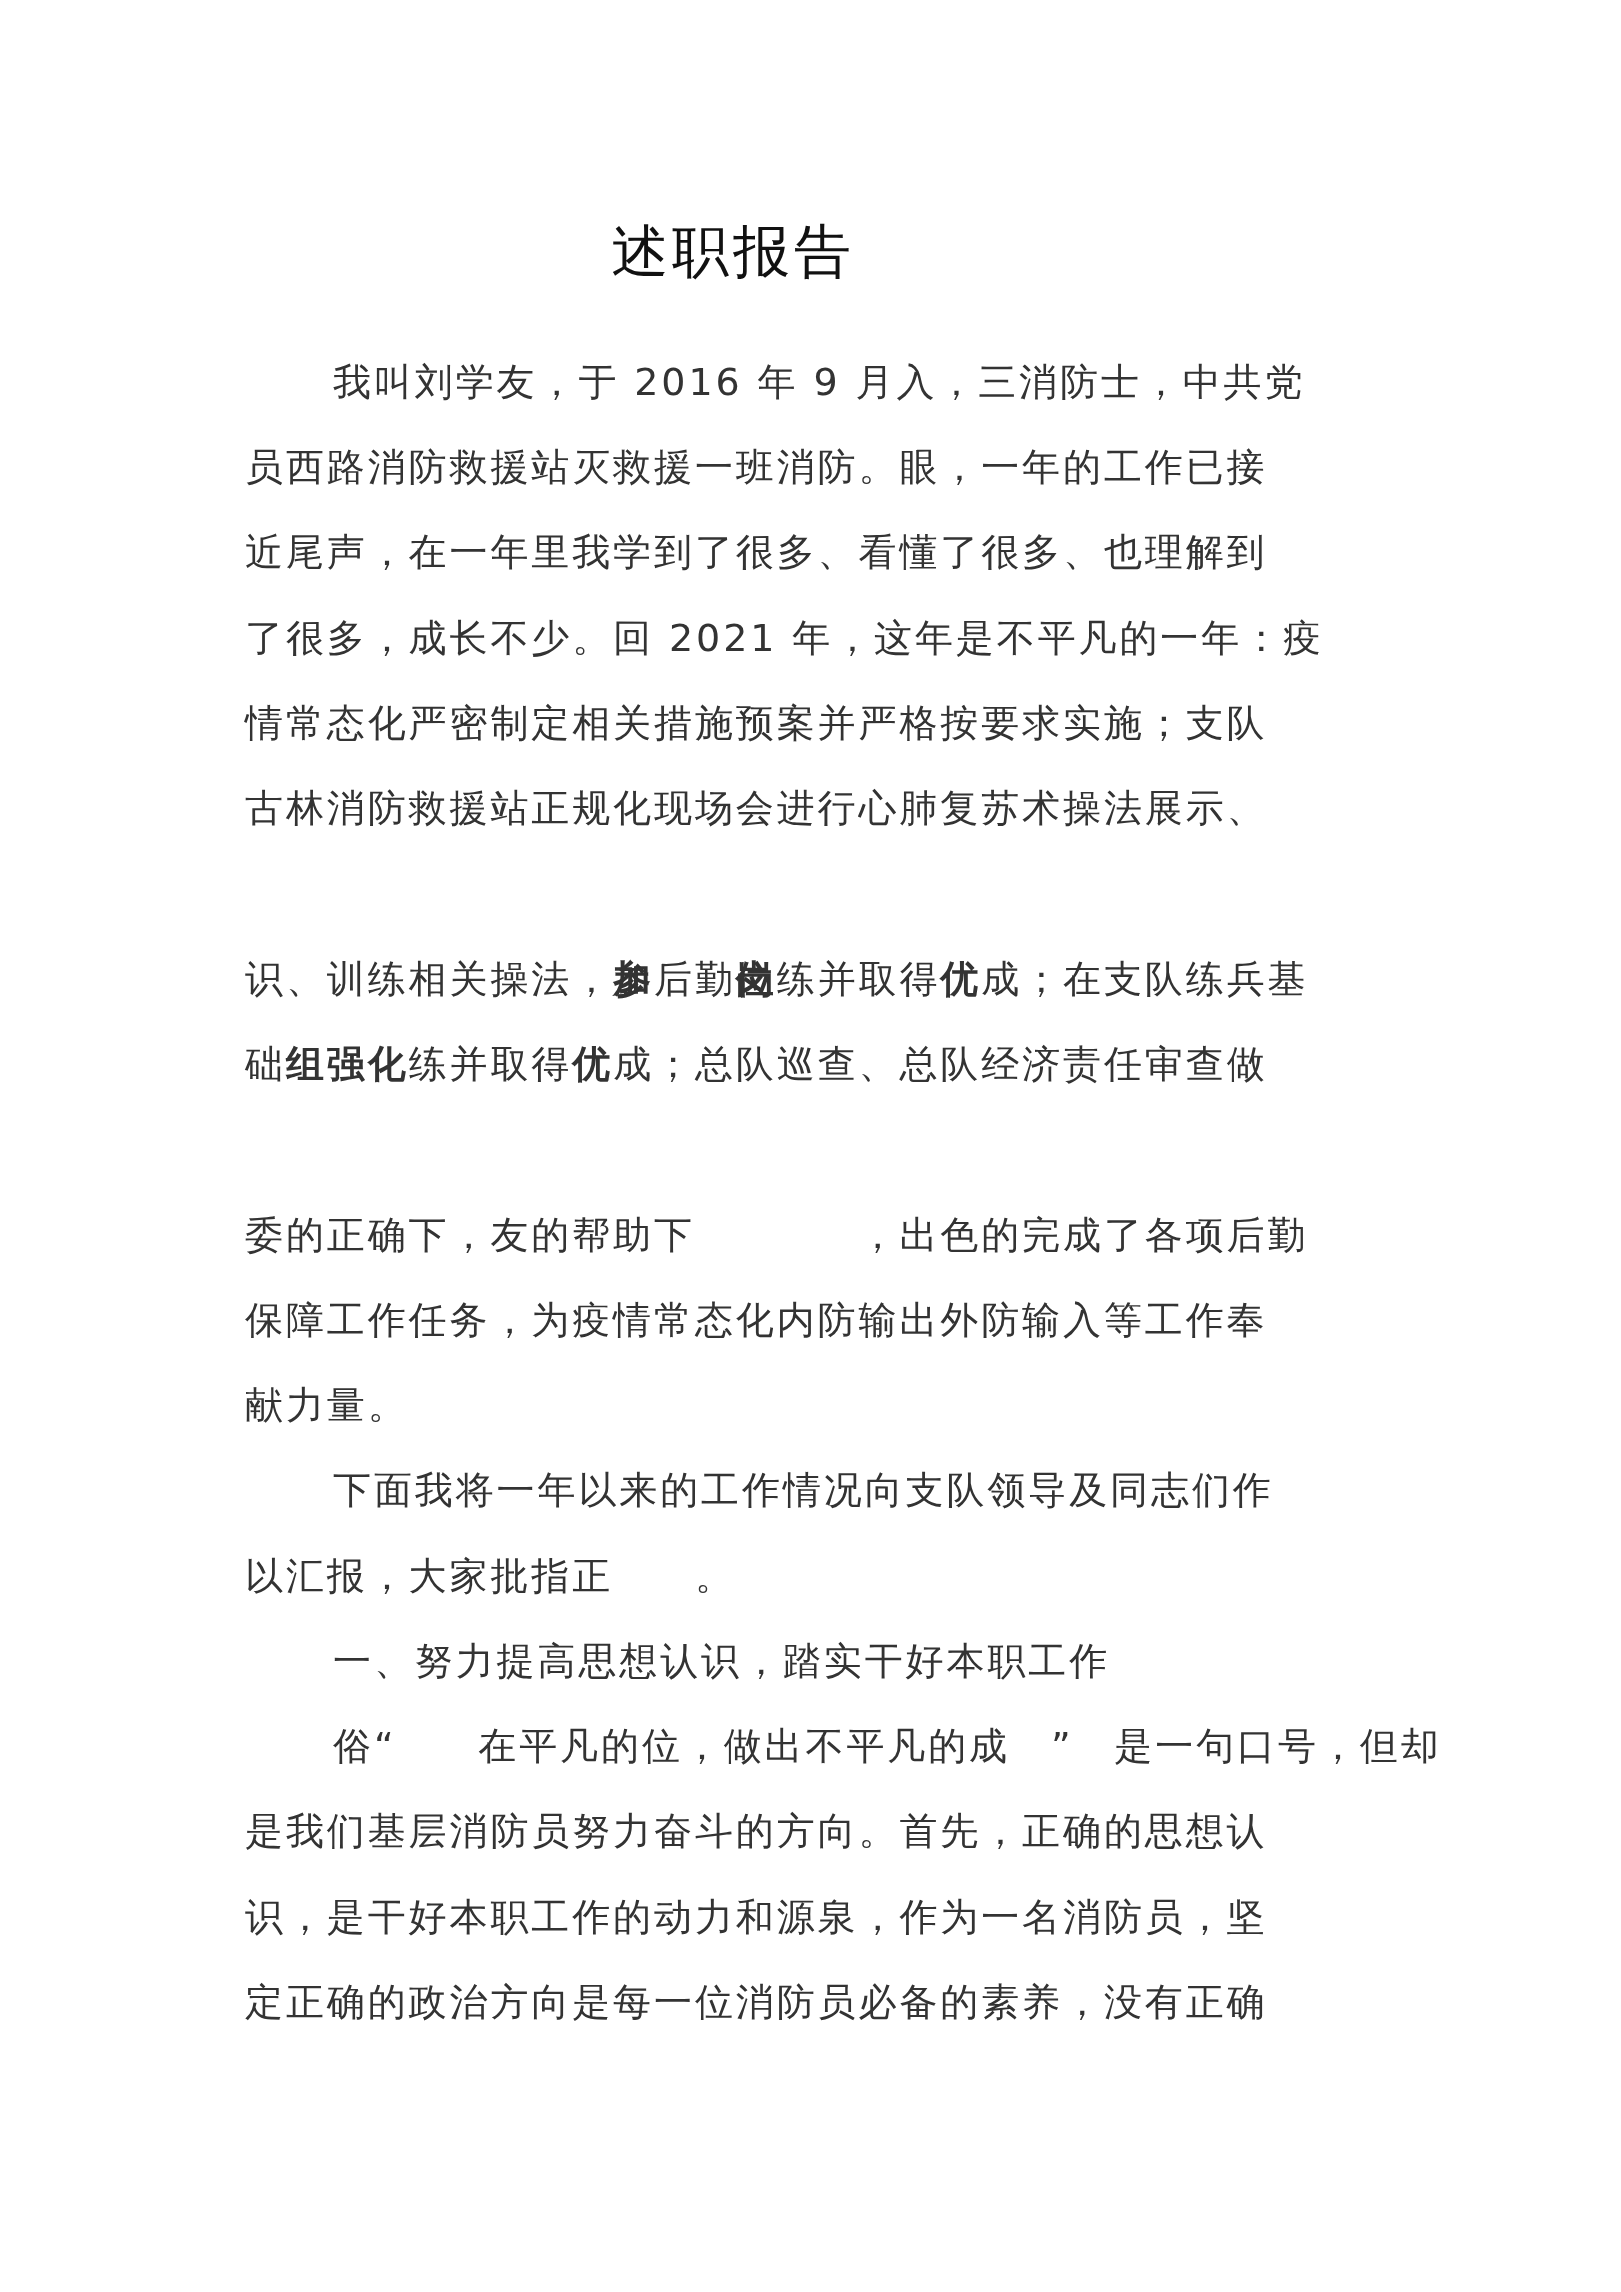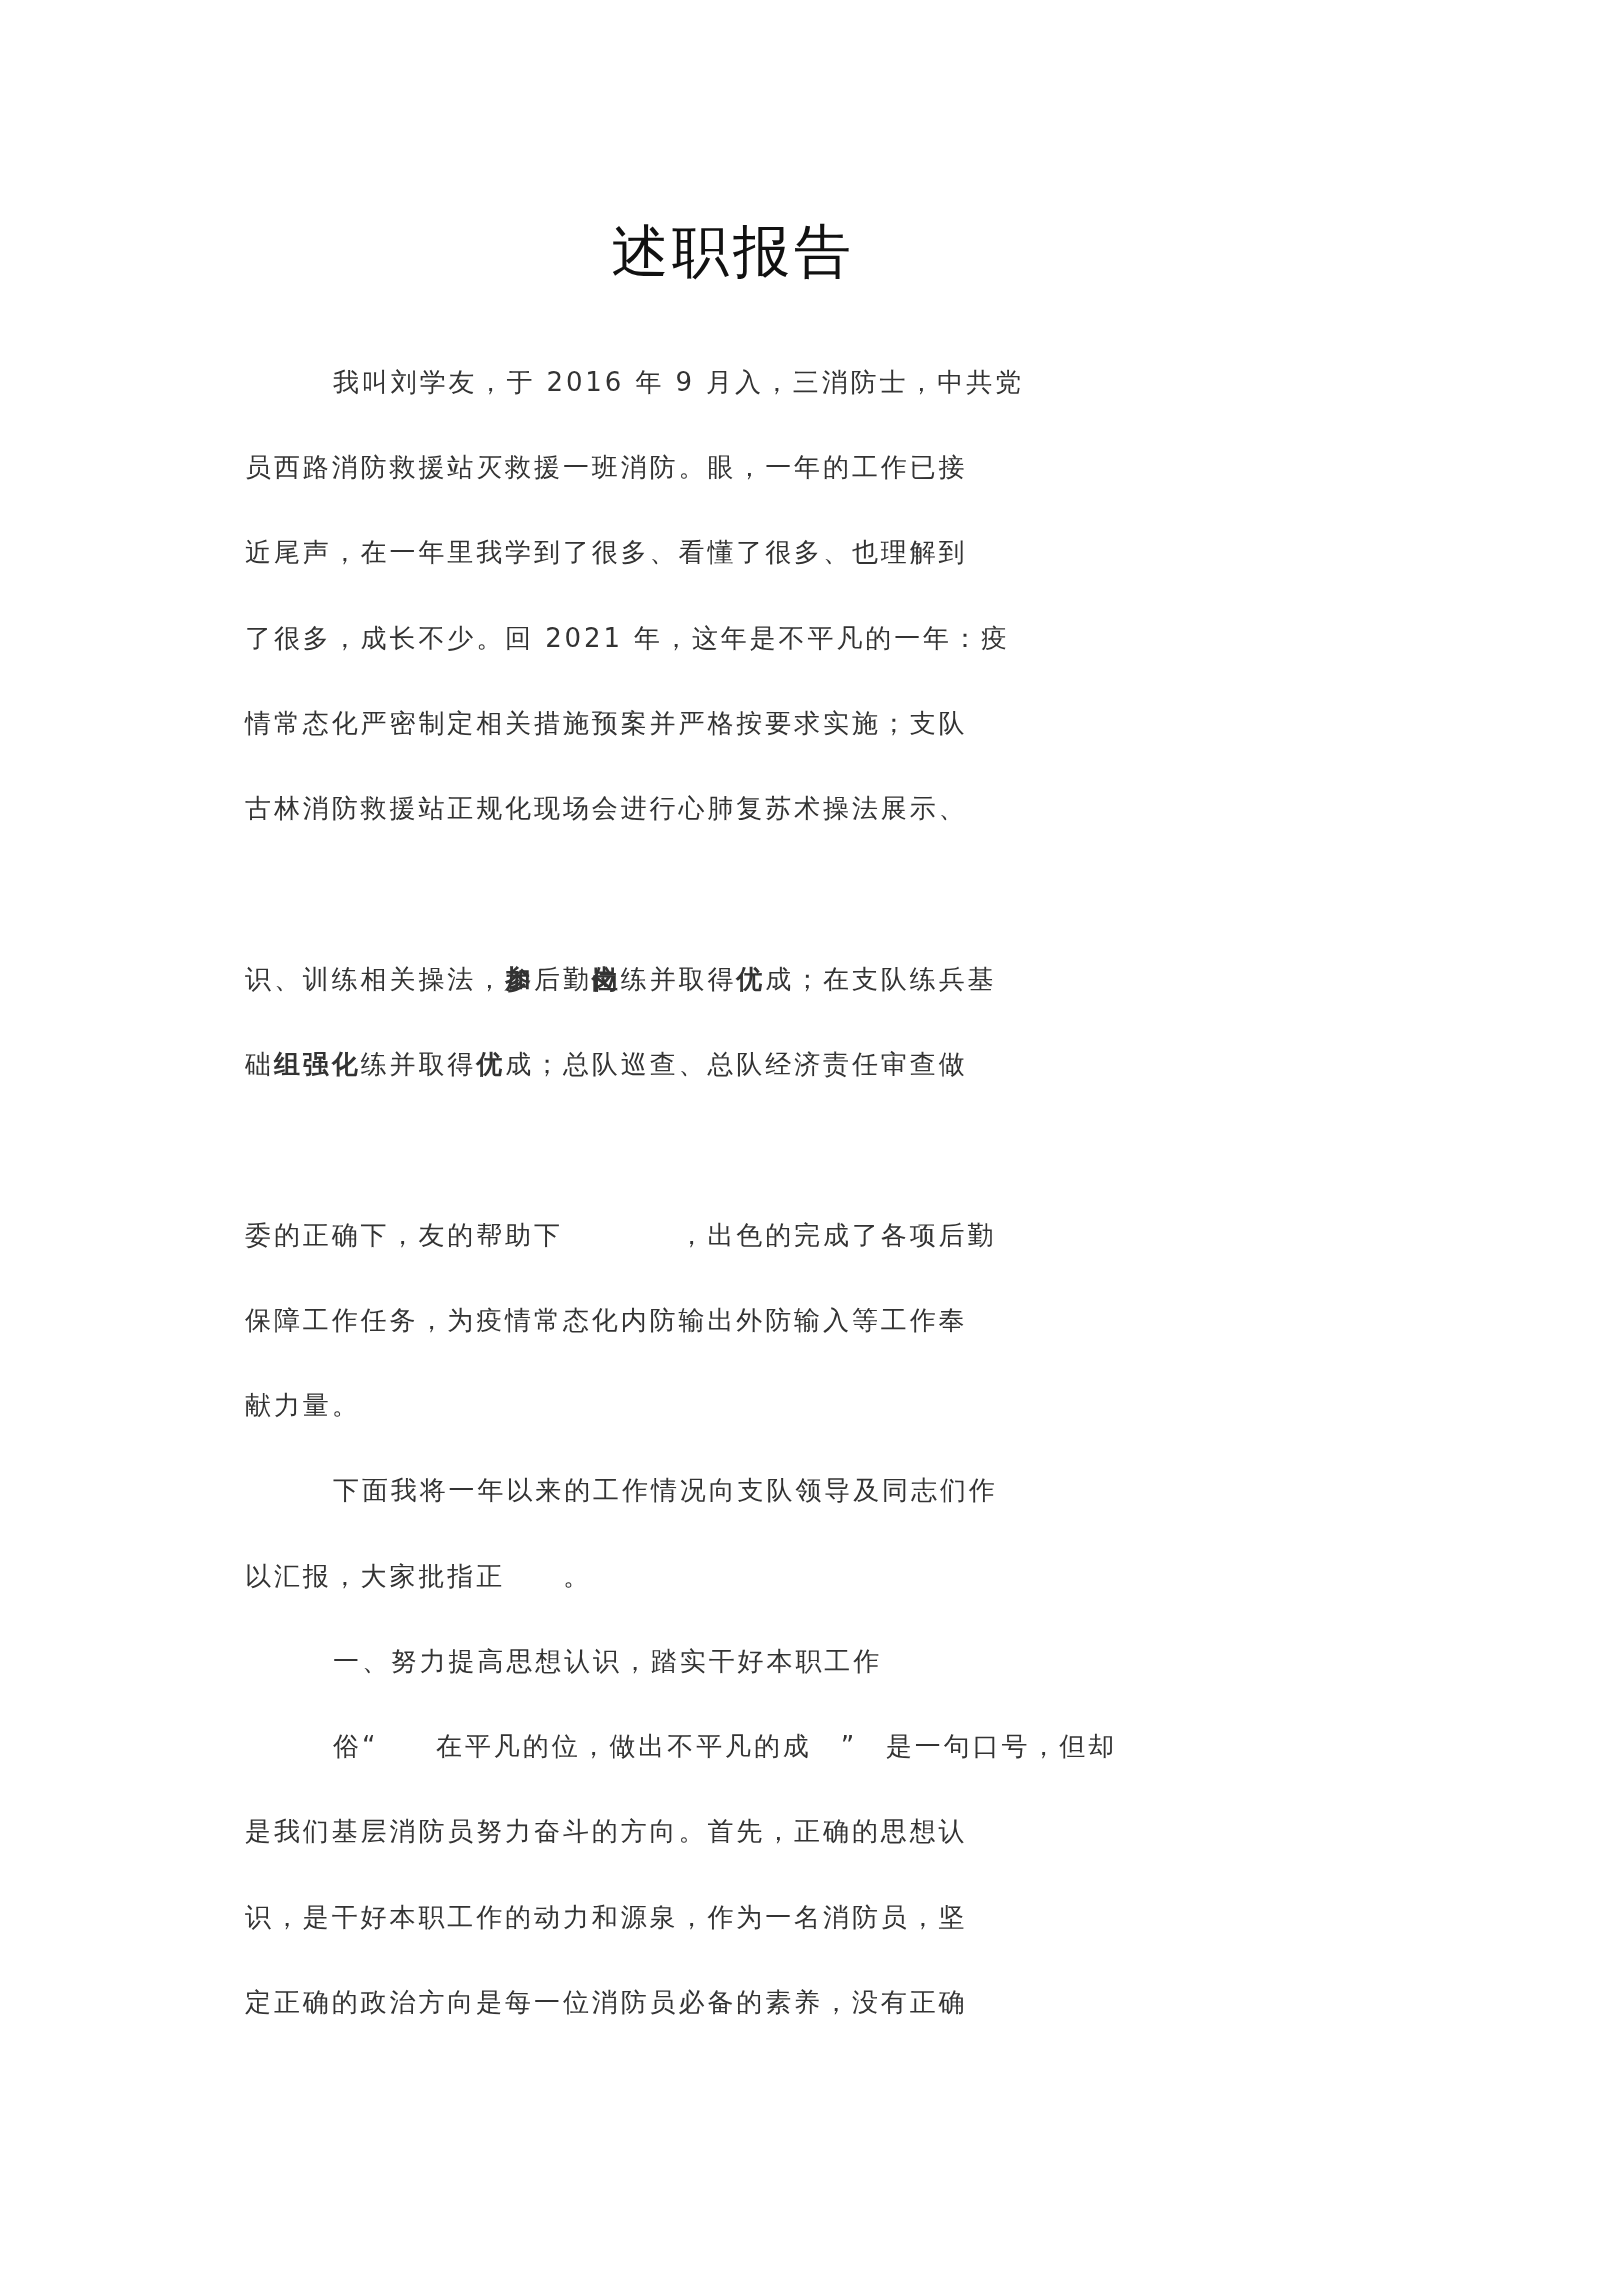--- a/index.html
+++ b/index.html
@@ -6,21 +6,21 @@
     body { width: 1621px; height: 2293px; position: relative; overflow: hidden; }
     .page { position: absolute; left: 0; top: 0; width: 1621px; height: 2293px; background: #fff; }
     .title {
       position: absolute; left: 0; width: 1466px; top: 214px;
       text-align: center; font-family: "DejaVu Serif", "Liberation Serif", serif;
       font-size: 57px; color: #111; letter-spacing: 3.9px;
     }
     .line {
       position: absolute; left: 245px; white-space: nowrap;
       font-family: "DejaVu Sans", "Liberation Sans", sans-serif;
-      font-size: 26px; color: #333333; letter-spacing: 2.9px; line-height: 51px;
+      font-size: 38px; color: #333333; letter-spacing: 2.9px; line-height: 51px;
     }
     .indent { left: 333px; }
     .ov { position: relative; display: inline-block; }
     .ov .b { position: absolute; left: 0; top: 0; }
     .bold { font-weight: bold; }
   </style>
 </head>
 <body>
 
 <div class="page">

